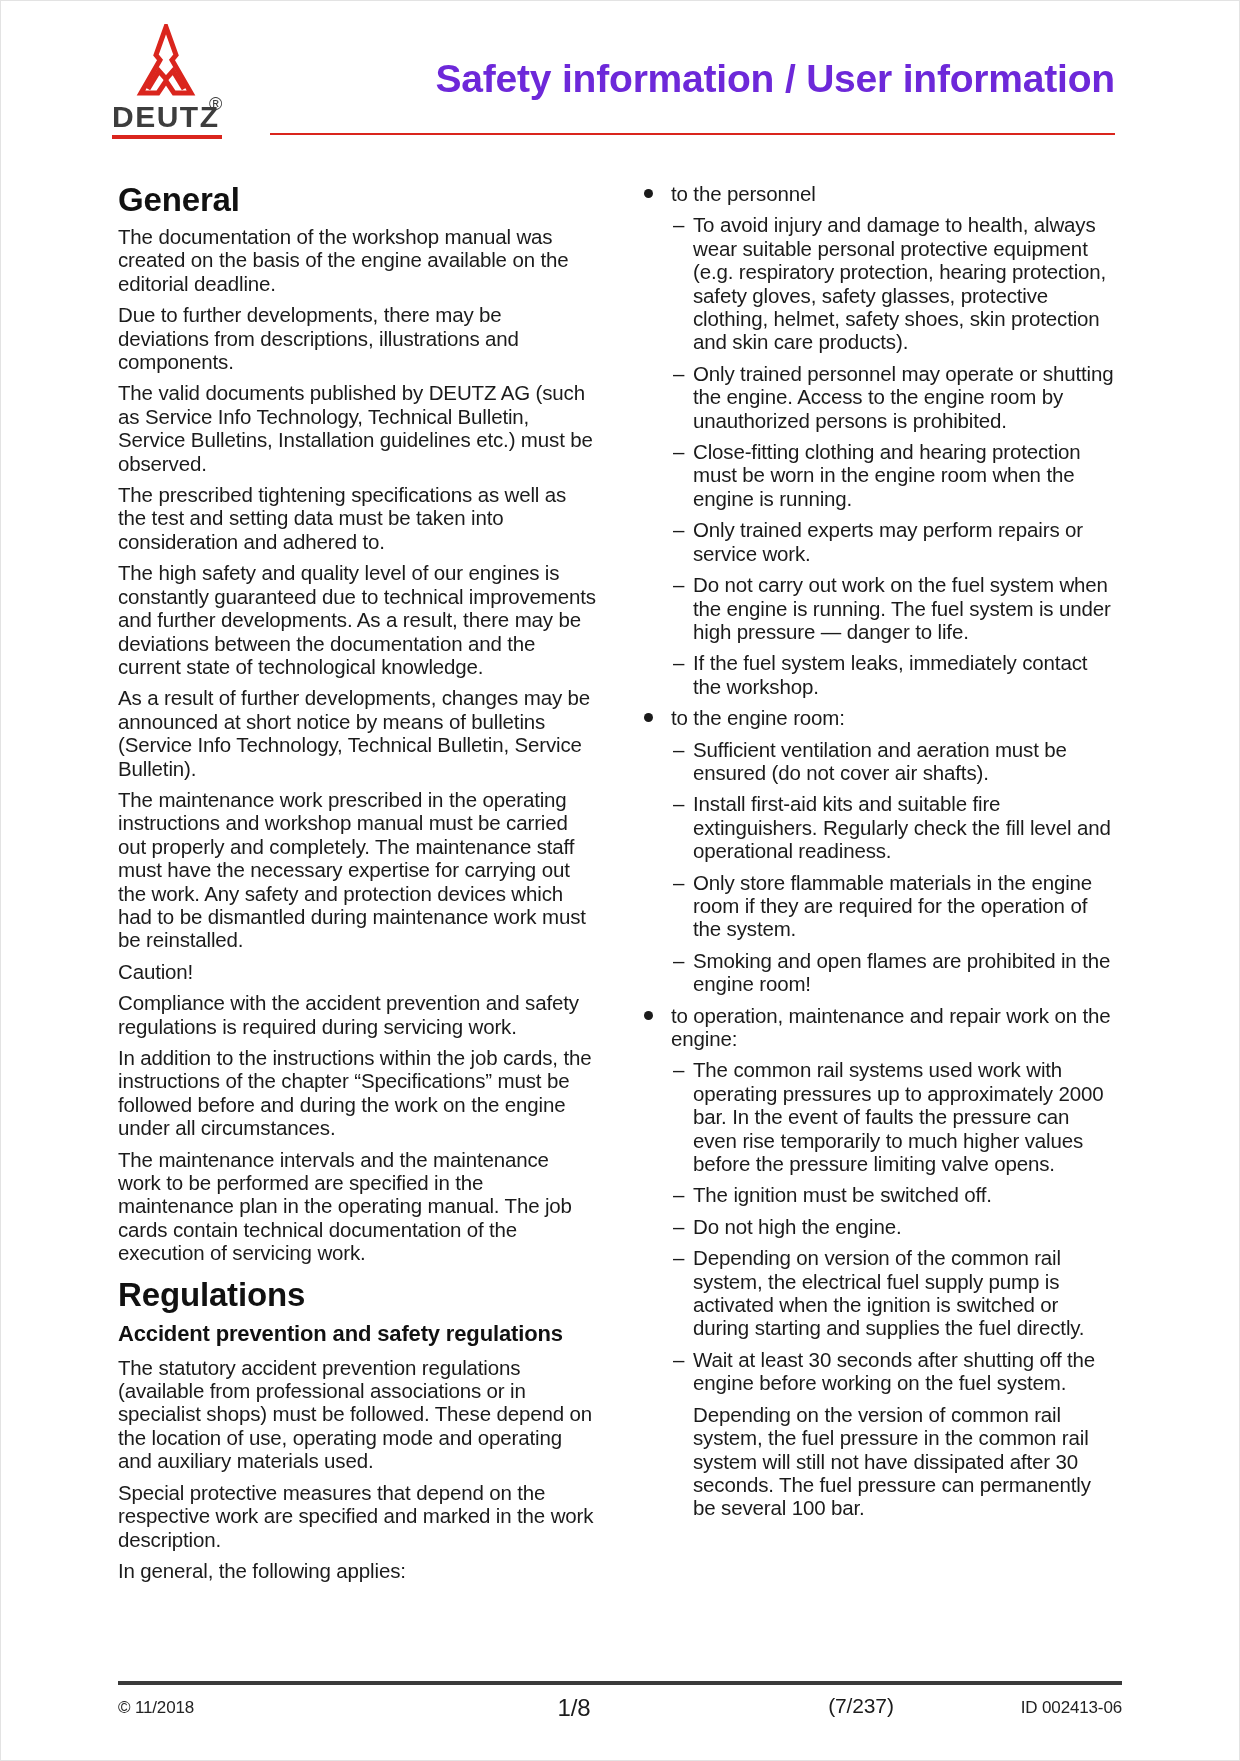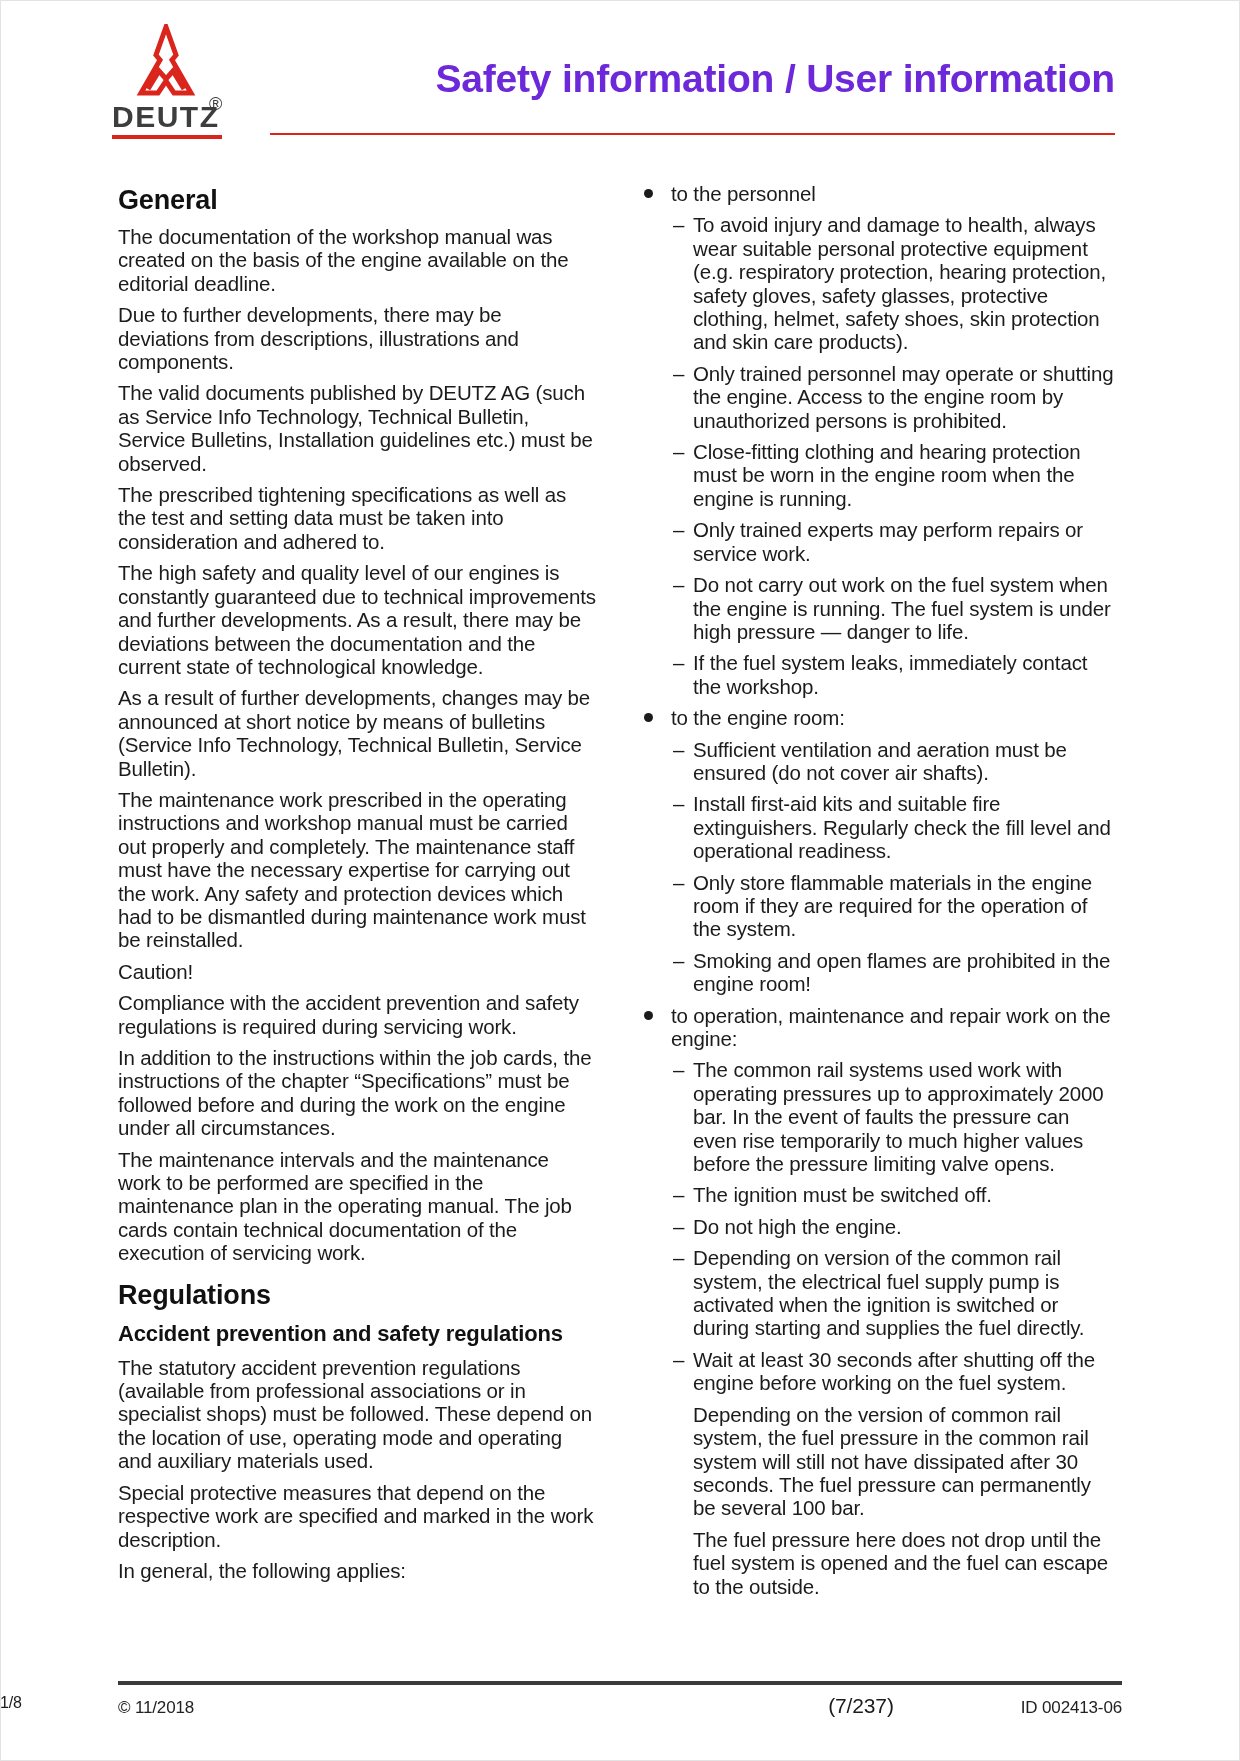--- a/index.html
+++ b/index.html
@@ -18,35 +18,35 @@
   .logo{position:absolute;left:112px;top:24px;width:112px;}
   .logo-spire{display:block;margin:0 auto 0 14px;}
   .reg-mark{position:absolute;left:97px;top:70px;font-size:18px;color:#3d3d3d;letter-spacing:0;}
   .wordmark{font-size:30px;font-weight:bold;color:#3d3d3d;letter-spacing:1.5px;line-height:1;margin-top:2px;text-align:left;}
   .logo-underline{height:4px;width:110px;background:var(--brand-red,#da251d);margin-top:3px;}
   .page-title{position:absolute;top:57px;right:125px;font-size:39px;font-weight:bold;color:#6d28d9;letter-spacing:-0.2px;}
   .header-rule{position:absolute;left:270px;top:133px;width:845px;height:2px;background:var(--brand-red,#da251d);}
   
   .content{position:absolute;left:118px;top:182px;width:1000px;display:flex;gap:44px;}
   .col{width:478px;}
-  .h1{font-size:27px;line-height:36px;font-weight:bold;margin:12px 0 7px 0;color:#111;}
+  .h1{font-size:33px;line-height:36px;font-weight:bold;margin:12px 0 7px 0;color:#111;}
   .h1.first{margin-top:0;}
   .h2{font-size:22px;line-height:27px;font-weight:bold;margin:0 0 9px 0;color:#111;white-space:nowrap;}
   .para{font-size:20.5px;line-height:23.4px;margin:0 0 8px 0;}
   .row{display:flex;margin:0 0 8px 0;font-size:20.5px;line-height:23.4px;}
   .row.l2{margin-left:33px;}
   .marker{flex:0 0 31px;}
   .row.l2 .marker{flex:0 0 20px;}
   .bullet-dot{display:block;width:9px;height:9px;border-radius:50%;background:#1b1b1b;margin-top:7px;margin-left:4px;}
   .txt{flex:1 1 auto;}
   .cont{font-size:20.5px;line-height:23.4px;margin:0 0 8px 53px;}
   
   .footer-rule{position:absolute;left:118px;top:1681px;width:1004px;height:4px;background:#3a3a3a;}
   .footer-copyright{position:absolute;left:118px;top:1698px;font-size:17px;color:#222;}
-  .footer-page{position:absolute;left:0;top:1694px;width:1148px;text-align:left;font-size:16px;color:#1b1b1b;}
+  .footer-page{position:absolute;left:0;top:1694px;width:1148px;text-align:center;font-size:24px;color:#1b1b1b;}
   .footer-page-total{position:absolute;left:791px;top:1694px;width:140px;text-align:center;font-size:21px;color:#1b1b1b;}
   .footer-docid{position:absolute;right:118px;top:1698px;font-size:17px;color:#222;}
 </style>
 </head>
 <body>
 
 <div class="page">
 
   <div class="logo">
     <svg class="logo-spire" width="80" height="76" viewBox="0 0 76 76" aria-hidden="true">
@@ -154,21 +154,20 @@
         </div>
         <div class="row l2">
           <span class="marker">–</span>
           <span class="txt">Depending on version of the common rail system, the electrical fuel supply pump is activated when the ignition is switched or during starting and supplies the fuel directly.</span>
         </div>
         <div class="row l2">
           <span class="marker">–</span>
           <span class="txt">Wait at least 30 seconds after shutting off the engine before working on the fuel system.</span>
         </div>
         <p class="cont">Depending on the version of common rail system, the fuel pressure in the common rail system will still not have dissipated after 30 seconds. The fuel pressure can permanently be several 100 bar.</p>
-        <p class="cont">The fuel pressure here does not drop until the fuel system is opened and the fuel can escape to the outside.</p>
       </div>
   </div>
 
   <div class="footer-rule"></div>
   <div class="footer-copyright">© 11/2018</div>
   <div class="footer-page">1/8</div>
   <div class="footer-page-total">(7/237)</div>
   <div class="footer-docid">ID 002413-06</div>
 </div>
 

